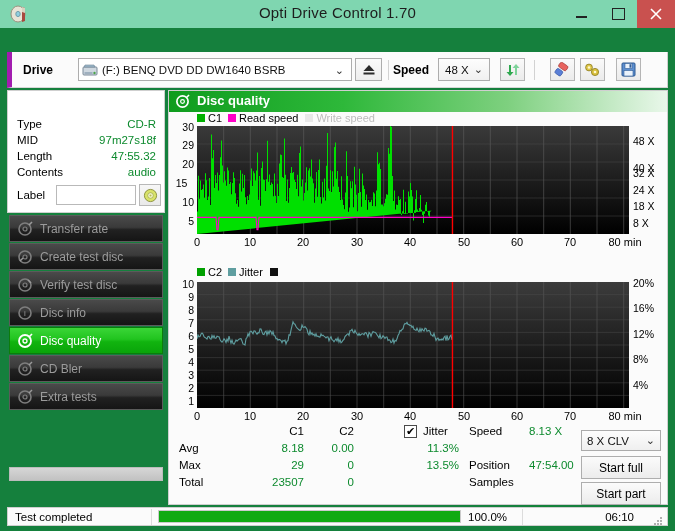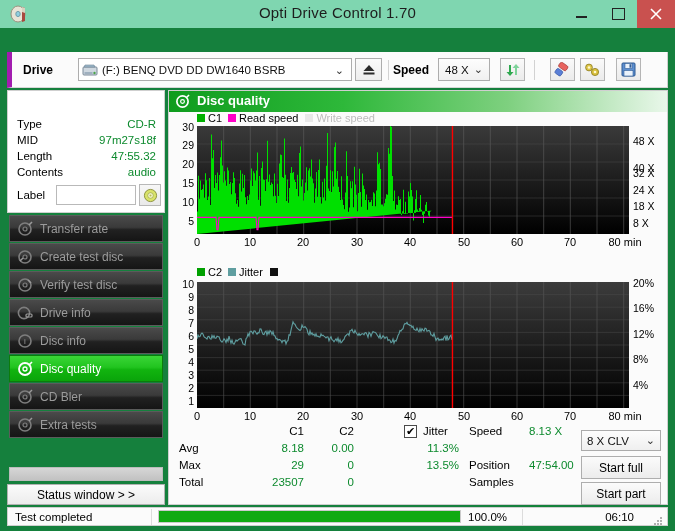--- a/index.html
+++ b/index.html
@@ -348,29 +348,20 @@
             <circle cx="8" cy="8" r="6" fill="none" stroke="#7e7e7e" stroke-width="1.6"></circle>
             <circle cx="8" cy="8" r="2" fill="none" stroke="#7e7e7e" stroke-width="1.2"></circle>
             <path d="M11 3 L14 6" stroke="#9a9a9a" stroke-width="1.4"></path>
           </svg>
       </span>
       <span class="ntxt">Verify test disc</span>
     </div>
     <div class="navbtn">
       <span class="nicon">
         <svg width="16" height="16" viewBox="0 0 16 16">
-            <circle cx="7" cy="8" r="5.6" fill="none" stroke="#7e7e7e" stroke-width="1.6"></circle>
-            <rect x="9" y="9" width="6" height="3" rx="1" fill="none" stroke="#9a9a9a" stroke-width="1.2"></rect>
-          </svg>
-      </span>
-      <span class="ntxt">Drive info</span>
-    </div>
-    <div class="navbtn">
-      <span class="nicon">
-        <svg width="16" height="16" viewBox="0 0 16 16">
             <circle cx="8" cy="8" r="6" fill="none" stroke="#7e7e7e" stroke-width="1.6"></circle>
             <text x="8" y="11" font-size="8" fill="#9a9a9a" text-anchor="middle" font-family="sans-serif">i</text>
           </svg>
       </span>
       <span class="ntxt">Disc info</span>
     </div>
     <div class="navbtn active">
       <span class="nicon">
         <svg width="16" height="16" viewBox="0 0 16 16">
             <circle cx="8" cy="8" r="6" fill="none" stroke="#ffffff" stroke-width="1.8"></circle>
@@ -395,21 +386,20 @@
         <svg width="16" height="16" viewBox="0 0 16 16">
             <circle cx="8" cy="8" r="6" fill="none" stroke="#7e7e7e" stroke-width="1.6"></circle>
             <circle cx="8" cy="8" r="2" fill="none" stroke="#7e7e7e" stroke-width="1.2"></circle>
             <path d="M12 4 L15 1" stroke="#9a9a9a" stroke-width="1.5"></path>
           </svg>
       </span>
       <span class="ntxt">Extra tests</span>
     </div>
   </div>
   <div class="nav-filler"></div>
-  <div class="statuswin-btn">Status window &gt; &gt;</div>
 
   <div class="main">
     <div class="main-head">
       <span class="hicon">
         <svg width="15" height="15" viewBox="0 0 16 16">
             <circle cx="8" cy="8" r="6" fill="none" stroke="#ffffff" stroke-width="1.8"></circle>
             <circle cx="8" cy="8" r="2" fill="none" stroke="#ffffff" stroke-width="1.3"></circle>
             <path d="M12 4 L15 1" stroke="#ffffff" stroke-width="1.6"></path>
           </svg>
       </span>
@@ -422,21 +412,21 @@
         <span class="lt">C1</span>
         <span class="sw" style="background:#ff00c8;margin-left:3px;"></span>
         <span class="lt">Read speed</span>
         <span class="sw" style="background:#e8e8e8;margin-left:4px;"></span>
         <span class="lt dim">Write speed</span>
       </div>
 
       <div class="ytick" style="top:9px;width:25px;left:0;">30</div>
       <div class="ytick" style="top:27px;width:25px;left:0;">29</div>
       <div class="ytick" style="top:46px;width:25px;left:0;">20</div>
-      <div class="ytick" style="top:65px;width:25px;left:0;">15</div>
+      <div class="ytick" style="top:65px;width:25px;left:0;text-align:center;">15</div>
       <div class="ytick" style="top:84px;width:25px;left:0;">10</div>
       <div class="ytick" style="top:103px;width:25px;left:0;">5</div>
 
       <div class="plot" style="left:28px;top:14px;width:432px;height:108px;">
         <svg width="432" height="108" viewBox="0 0 432 108" preserveAspectRatio="none">
           <defs>
             <linearGradient id="bgC1" x1="0" y1="0" x2="0" y2="1">
               <stop offset="0%" stop-color="#3a3a3a"></stop>
                 <stop offset="100%" stop-color="#000000"></stop>
             </linearGradient>

